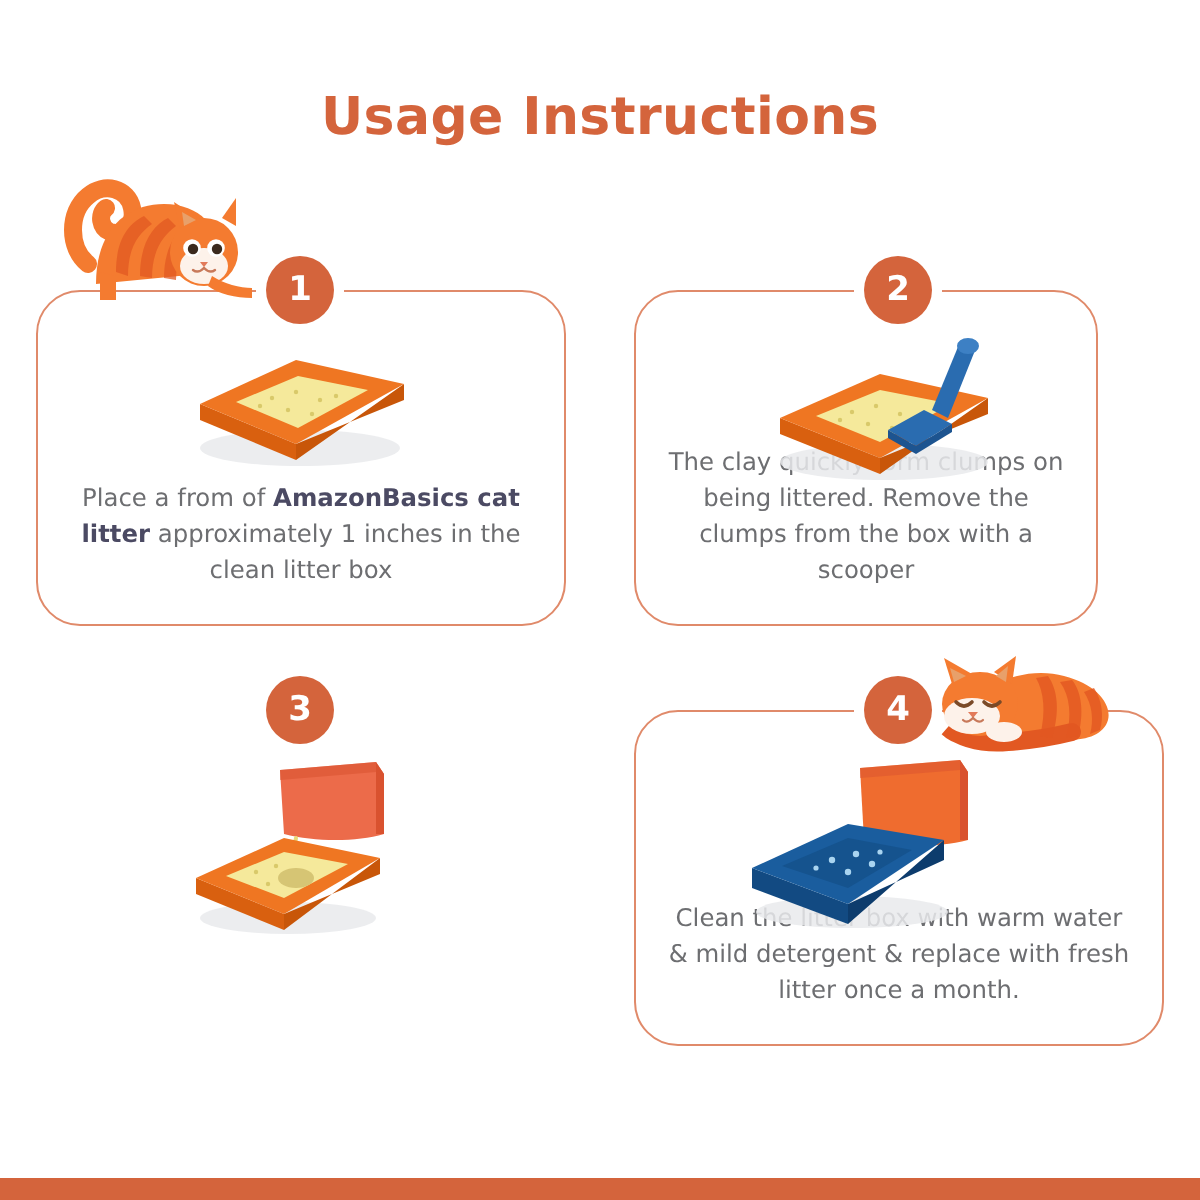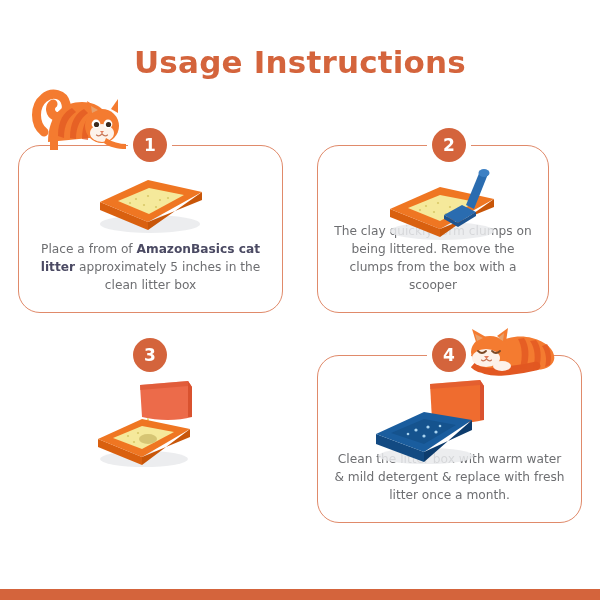--- a/index.html
+++ b/index.html
@@ -23,21 +23,21 @@
     background: #ffffff;
   }
 
   
   #page-title {
     position: absolute;
     top: 44px;
     left: 0;
     width: 600px;
     text-align: center;
-    font-size: 31px;
+    font-size: 26px;
     font-weight: bold;
     letter-spacing: 0.2px;
     color: #d4643c;
     font-family: "DejaVu Sans", sans-serif;
   }
 
   
   .card {
     position: absolute;
     border: 1.3px solid #e08a6a;
@@ -188,21 +188,21 @@
       <path d="M32 38 L37 38 L34.5 41 Z" fill="#e27a5a"></path>
       <path d="M34.5 41 q-3 3 -5 1" fill="none" stroke="#c8795a" stroke-width="1.1" stroke-linecap="round"></path>
       <path d="M34.5 41 q3 3 5 1" fill="none" stroke="#c8795a" stroke-width="1.1" stroke-linecap="round"></path>
 
       <ellipse cx="50" cy="48" rx="9" ry="5" fill="#fdf2ea"></ellipse>
     </svg>
   </div>
 
   <div class="card" id="card-1">
     <div class="card-text">
-      <span>Place a from of </span><b>AmazonBasics cat litter</b><span> approximately 5 inches in the clean litter box</span>
+      <span>Place a from of </span><b>AmazonBasics cat litter</b><span> approximately 1 inches in the clean litter box</span>
     </div>
   </div>
   <div class="badge-gap" id="gap-1"></div>
   <div class="badge" id="badge-1">1</div>
   <div class="illo" id="illo-1">
     <svg width="118" height="62" viewBox="0 0 118 62">
 
       <ellipse cx="58" cy="52" rx="50" ry="9" fill="#e9eaec" opacity="0.85"></ellipse>
 
       <path d="M8 30 L8 38 L56 58 L56 50 Z" fill="#d9600f"></path>

